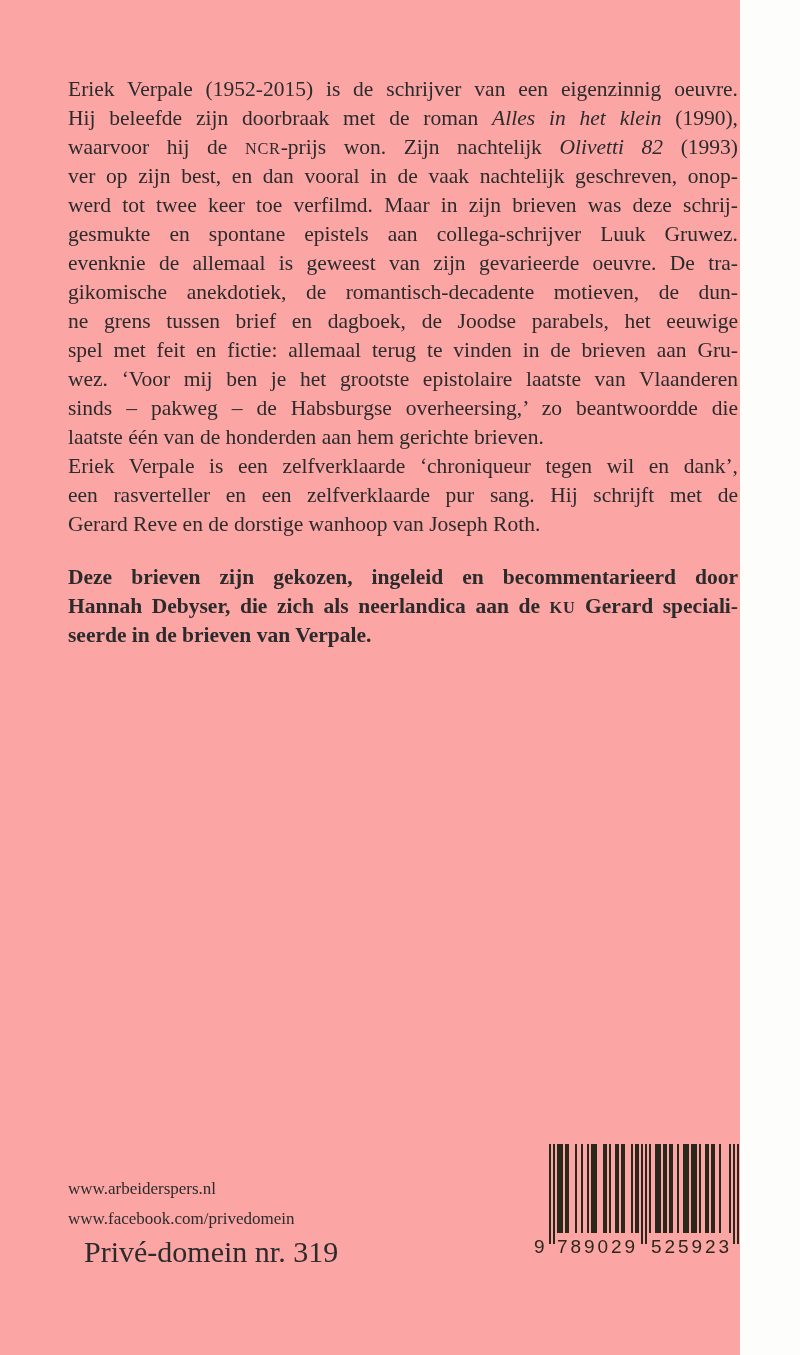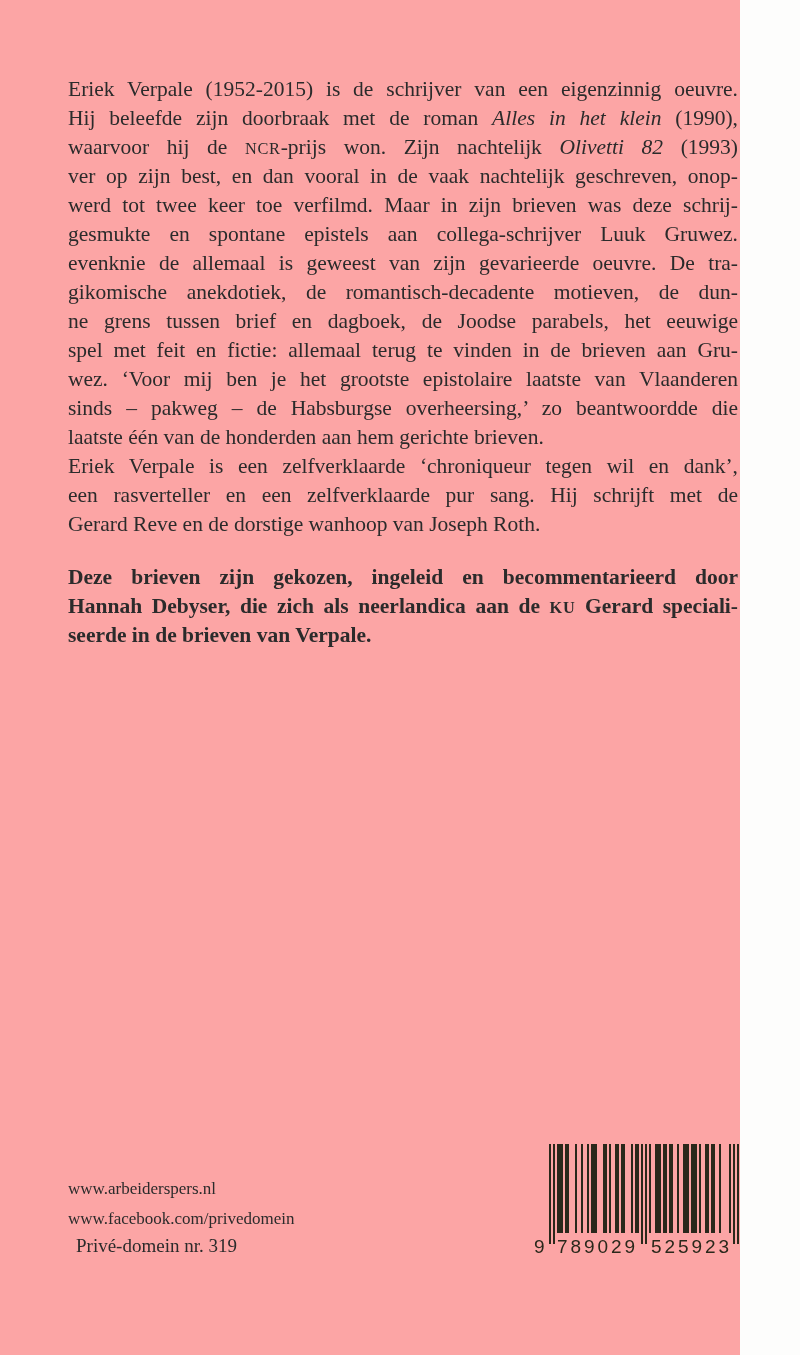--- a/index.html
+++ b/index.html
@@ -27,22 +27,22 @@
   .line.last {
     text-align-last:left;
   }
   .line i { font-style:italic; }
   .sc { font-size:0.76em; letter-spacing:0.7px; }
   .footer-links {
     position:absolute; left:68px; top:1148px;
     font-size:17px; line-height:30px; color:#2b2b2b;margin-top:26px;
   }
   .series {
-    position:absolute; left:76px; top:1235px;
-    font-size:19px; color:#2b2b2b;
+    position:absolute; left:84px; top:1235px;
+    font-size:30px; color:#2b2b2b;
   }
   .barcode {
     position:absolute; left:534px; top:1144px;
     width:205px; height:112px;
   }
   .barcode svg { display:block; }
 </style>
 </head>
 <body>
 

